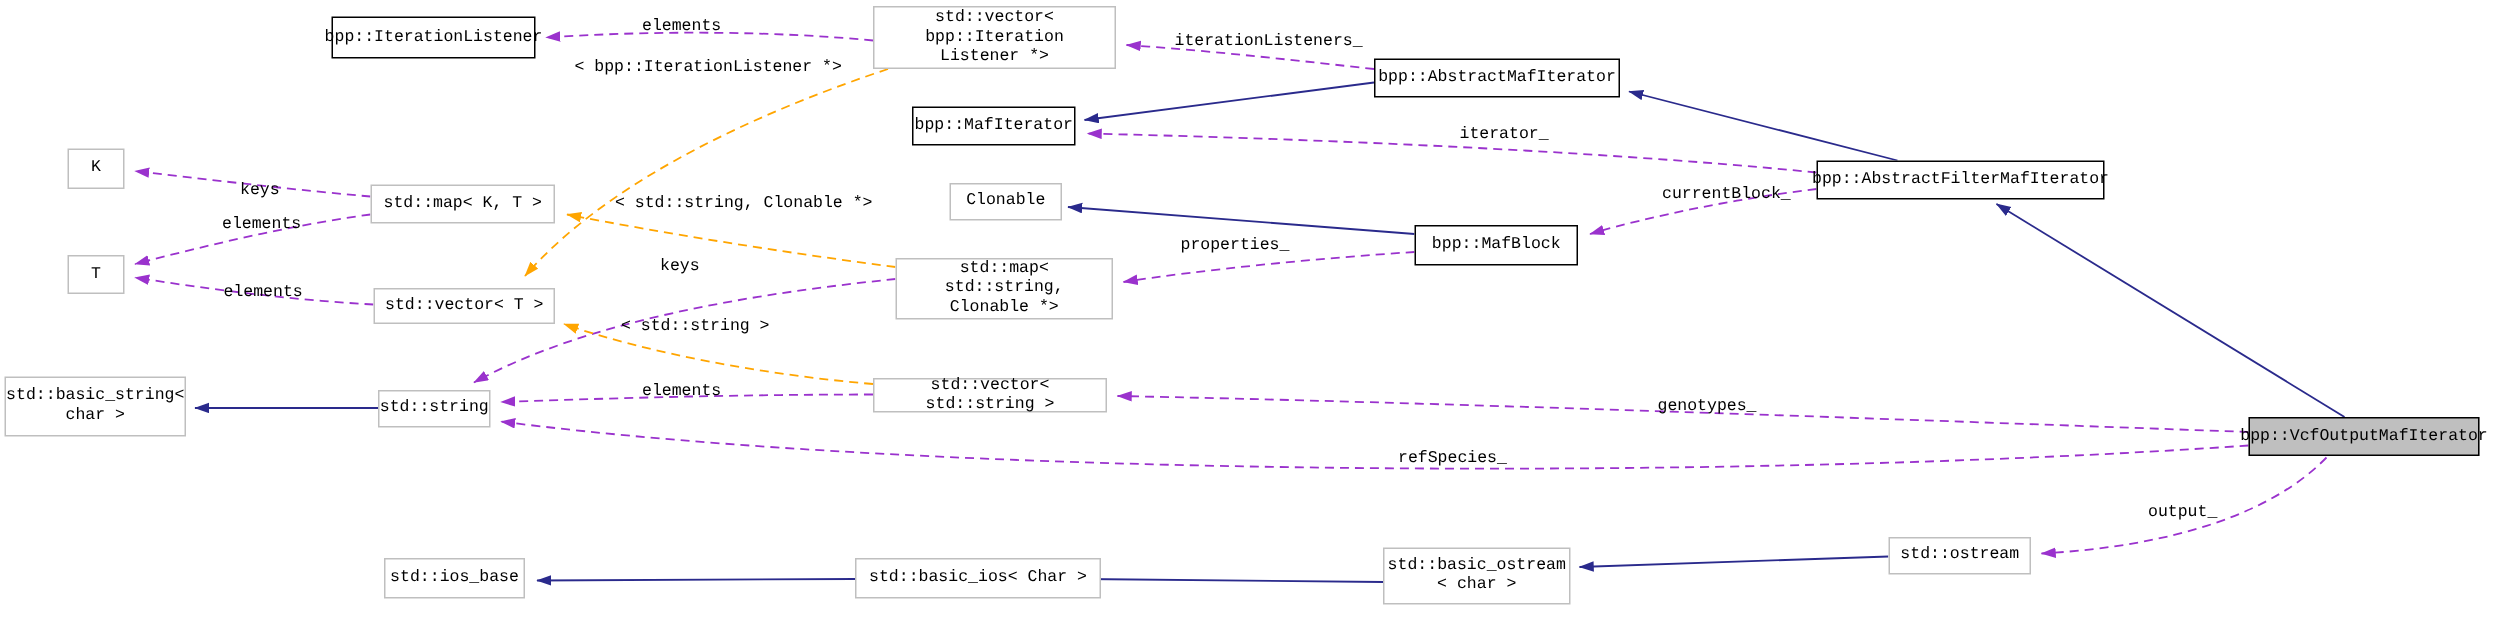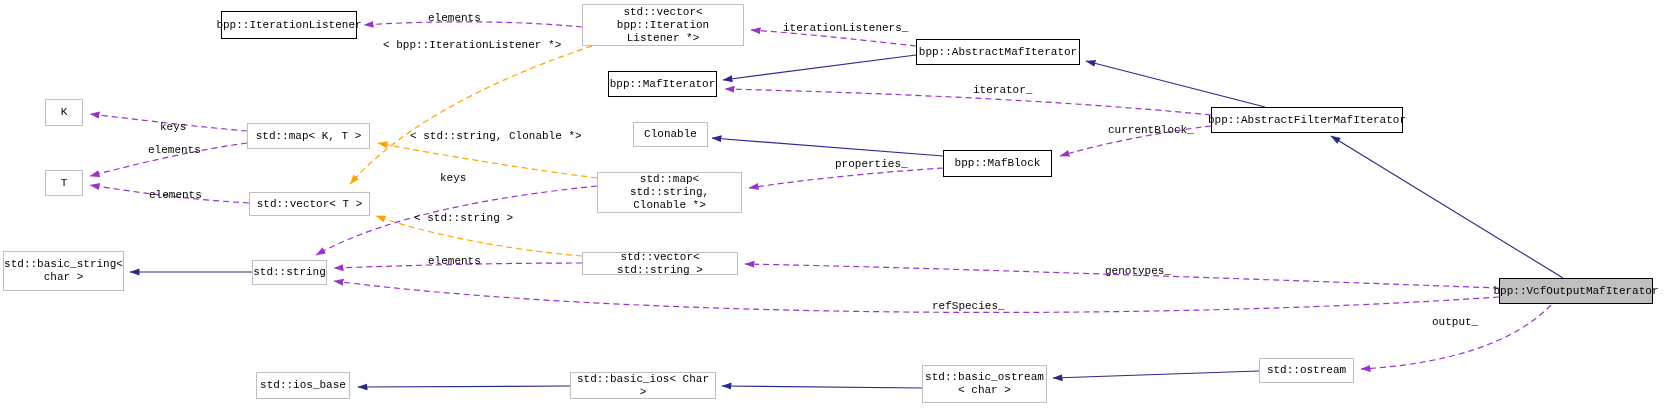--- a/index.html
+++ b/index.html
@@ -76,33 +76,33 @@
     <div class="node plain" style="left: 45px; top: 170px; width: 38px; height: 26px;">T</div>
     <div class="node plain" style="left: 249px; top: 192px; width: 121px; height: 24px;">std::vector&lt; T &gt;</div>
     <div class="node plain" style="left: 597px; top: 172px; width: 145px; height: 41px;">std::map&lt; std::string,
 Clonable *&gt;</div>
     <div class="node plain" style="left: 3px; top: 251px; width: 121px; height: 40px;">std::basic_string&lt;
 char &gt;</div>
     <div class="node plain" style="left: 252px; top: 260px; width: 75px; height: 25px;">std::string</div>
     <div class="node plain" style="left: 582px; top: 252px; width: 156px; height: 23px;">std::vector&lt; std::string &gt;</div>
     <div class="node highlight" style="left: 1499px; top: 278px; width: 154px; height: 26px;">bpp::VcfOutputMafIterator</div>
     <div class="node plain" style="left: 256px; top: 372px; width: 94px; height: 27px; text-align: center;">std::ios_base</div>
-    <div class="node plain" style="left: 570px; top: 372px; width: 146px; height: 27px;">std::basic_ios&lt; Char &gt;</div>
+    <div class="node plain" style="left: 570px; top: 372px; width: 164px; height: 27px;">std::basic_ios&lt; Char &gt;</div>
     <div class="node plain" style="left: 922px; top: 365px; width: 125px; height: 38px;">std::basic_ostream
 &lt; char &gt;</div>
     <div class="node plain" style="left: 1259px; top: 358px; width: 95px; height: 25px;">std::ostream</div>
     <div class="edge-label" style="left: 428px; top: 12px;">elements</div>
     <div class="edge-label" style="left: 783px; top: 22px;">iterationListeners_</div>
     <div class="edge-label" style="left: 973px; top: 84px;">iterator_</div>
     <div class="edge-label" style="left: 1108px; top: 124px;">currentBlock_</div>
-    <div class="edge-label" style="left: 787px; top: 158px; margin-left: 48px;">properties_</div>
+    <div class="edge-label" style="left: 787px; top: 158px;">properties_</div>
     <div class="edge-label" style="left: 160px; top: 121px;">keys</div>
     <div class="edge-label" style="left: 148px; top: 144px;">elements</div>
     <div class="edge-label" style="left: 149px; top: 189px;">elements</div>
     <div class="edge-label" style="left: 440px; top: 172px;">keys</div>
     <div class="edge-label" style="left: 428px; top: 255px;">elements</div>
     <div class="edge-label" style="left: 1105px; top: 265px;">genotypes_</div>
     <div class="edge-label" style="left: 932px; top: 300px; text-align: right;">refSpecies_</div>
-    <div class="edge-label" style="left: 1432px; top: 316px; text-align: right;">output_</div>
+    <div class="edge-label" style="left: 1432px; top: 336px; text-align: right;">output_</div>
     <div class="edge-label" style="left: 383px; top: 39px;">&lt; bpp::IterationListener *&gt;</div>
     <div class="edge-label" style="left: 410px; top: 130px;">&lt; std::string, Clonable *&gt;</div>
     <div class="edge-label" style="left: 414px; top: 212px;">&lt; std::string &gt;</div>
   </div>
 
 </body></html>

